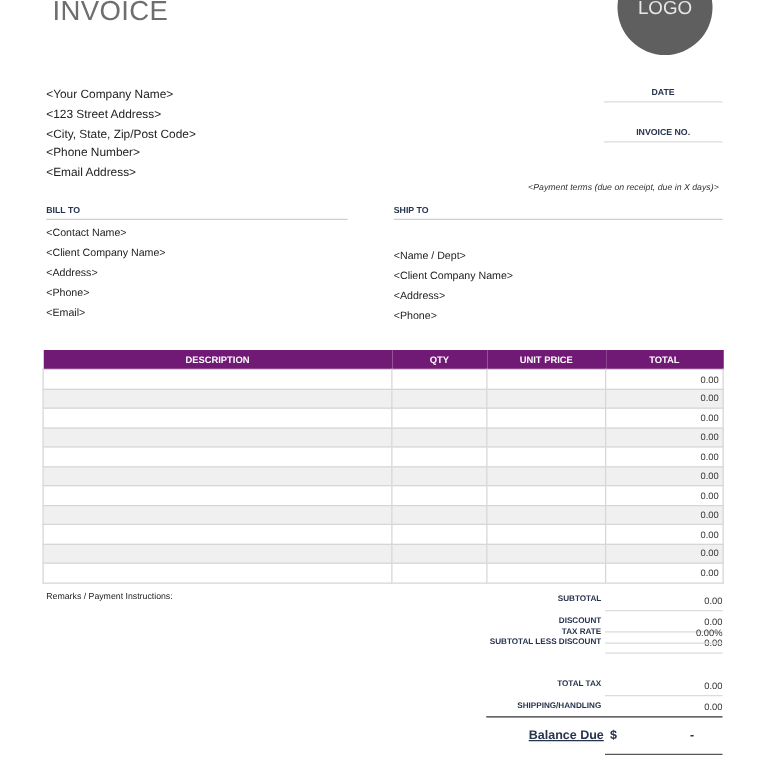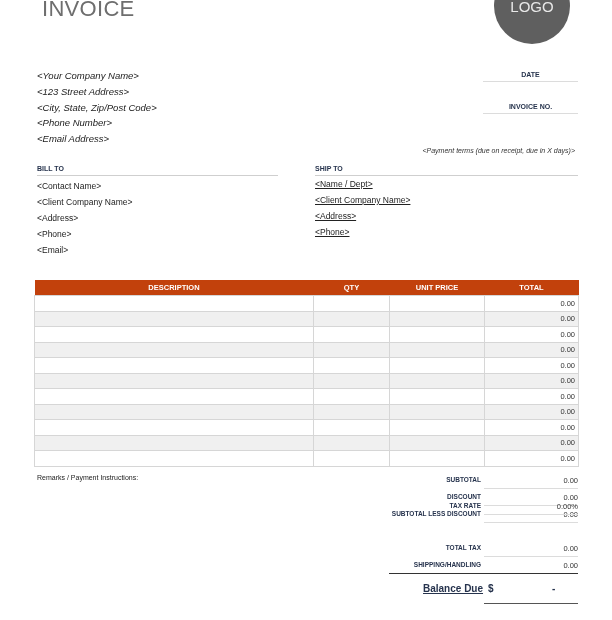--- a/index.html
+++ b/index.html
@@ -8,36 +8,36 @@
     font-family: "Liberation Sans", sans-serif; color: #222;
   }
   .abs { position: absolute; }
   .title { left: 42px; top: -4px; font-size: 22px; color: #6e6e6e; letter-spacing: 0.3px; }
   .logo {
     left: 494px; top: -32px; width: 76px; height: 76px; border-radius: 50%;
     background: #5f5f5f; color: #e8e8e8; font-size: 15px; text-align: center;
     display: flex; align-items: flex-end; justify-content: center; padding-bottom: 0;
   }
   .logo span { display: block; margin-bottom: 29px; }
-  .company { left: 37px; top: 68px; font-size: 9.5px; line-height: 15.8px; color: #222; font-style: italic; }
+  .company { left: 37px; top: 68px; font-size: 9.5px; line-height: 15.8px; color: #222; }
   .meta-label {
     left: 483px; width: 95px; text-align: center; font-size: 7px; font-weight: bold; color: #26334d;
     border-bottom: 1.5px solid #dcdcdc; padding-bottom: 3px;
   }
   .terms { right: 37px; top: 147px; font-size: 7px; font-style: italic; color: #333; }
   .section-head {
     font-size: 7px; font-weight: bold; color: #26334d; border-bottom: 1px solid #cfcfcf; padding-bottom: 3px;
   }
   .addr { font-size: 8.5px; line-height: 16px; color: #222; }
   table.items {
     position: absolute; left: 34px; top: 280px; width: 544px; border-collapse: collapse;
     table-layout: fixed; font-size: 7.5px;
   }
   table.items th {
-    background: #c2410c; color: #fff; font-weight: bold; height: 15px; padding: 0;
+    background: #701a75; color: #fff; font-weight: bold; height: 15px; padding: 0;
     font-size: 7.5px; text-align: center;
   }
   table.items td {
     height: 14.5px; padding: 0 3px; border: 1px solid #d6d6d6; color: #333; font-size: 7.5px;
   }
   table.items tr.alt td { background: #f0f0f0; }
   table.items td.num { text-align: right; }
   .remarks { left: 37px; top: 474px; font-size: 7px; color: #222; }
   .sum-row { position: absolute; left: 380px; width: 198px; height: 17px; }
   .sum-label {
@@ -79,21 +79,21 @@
     <div>&lt;Contact Name&gt;</div>
     <div>&lt;Client Company Name&gt;</div>
     <div>&lt;Address&gt;</div>
     <div>&lt;Phone&gt;</div>
     <div>&lt;Email&gt;</div>
   </div>
 </div>
 
 <div class="abs" style="left:315px; top:165px; width:263px;">
   <div class="section-head">SHIP TO</div>
-  <div class="addr" style="margin-top:0;text-decoration:underline;">
+  <div class="addr" style="margin-top:20px;">
     <div>&lt;Name / Dept&gt;</div>
     <div>&lt;Client Company Name&gt;</div>
     <div>&lt;Address&gt;</div>
     <div>&lt;Phone&gt;</div>
   </div>
 </div>
 
 <table class="items">
   <colgroup>
     <col style="width:279px">

